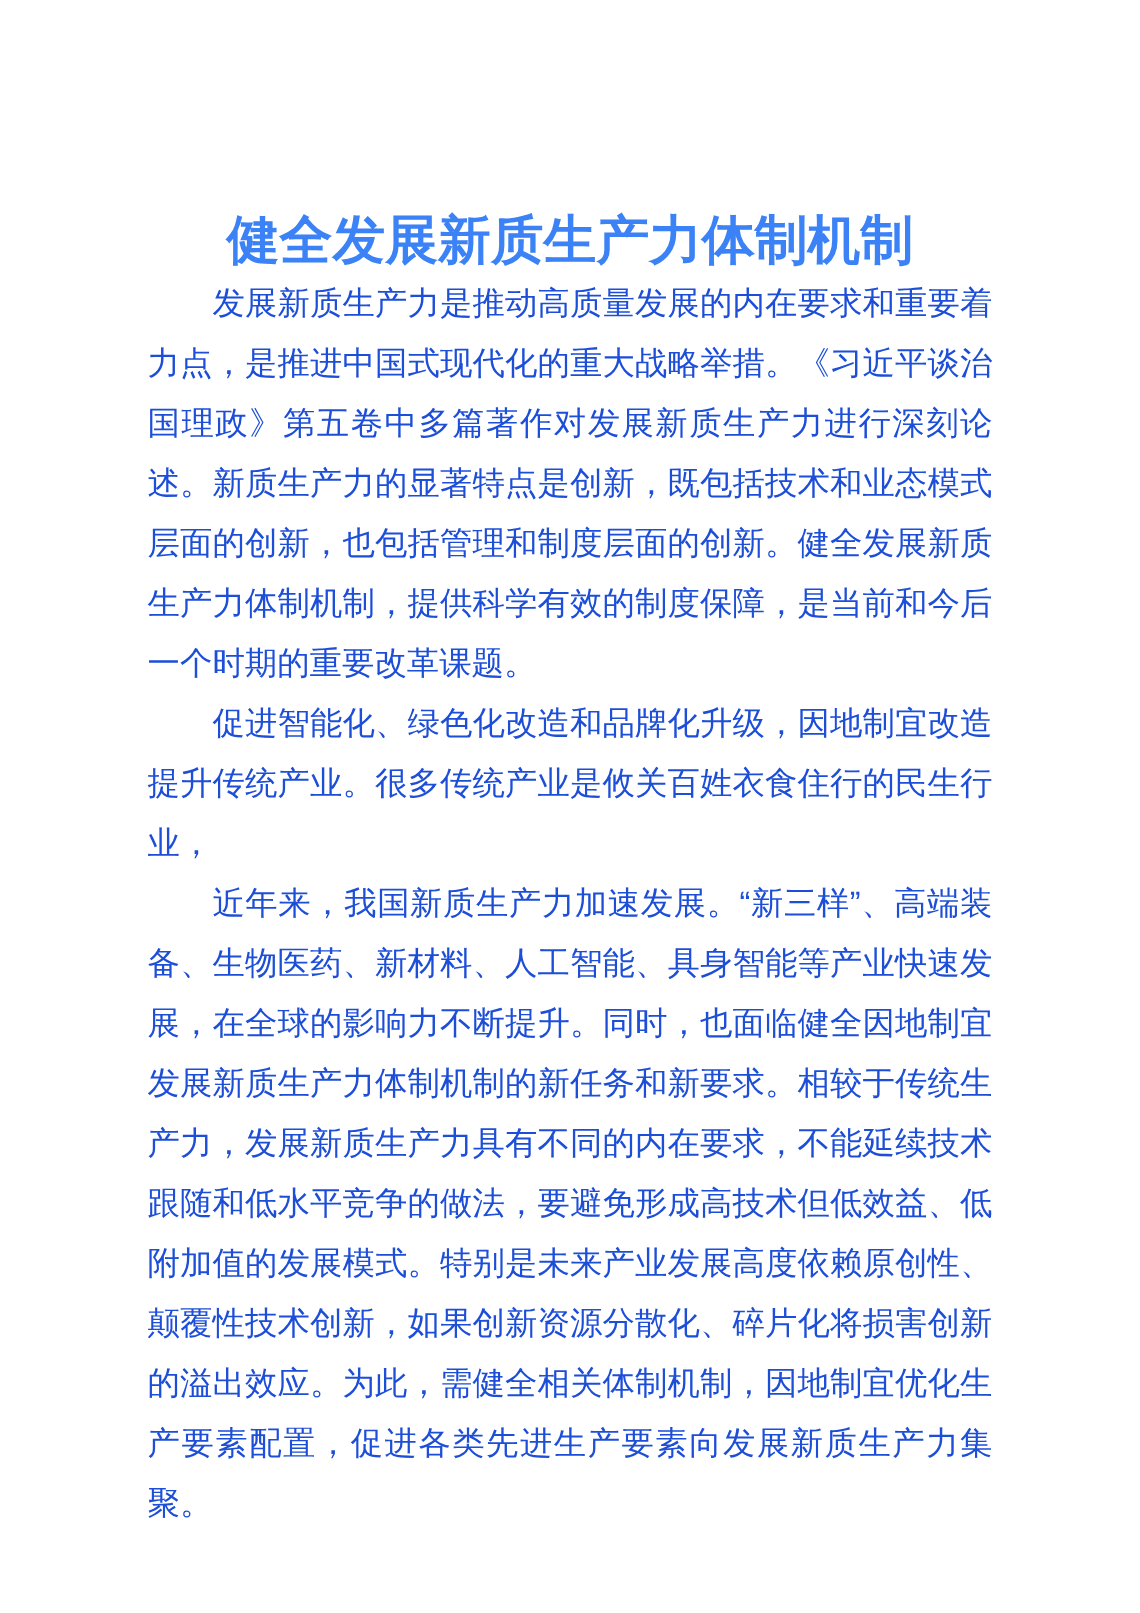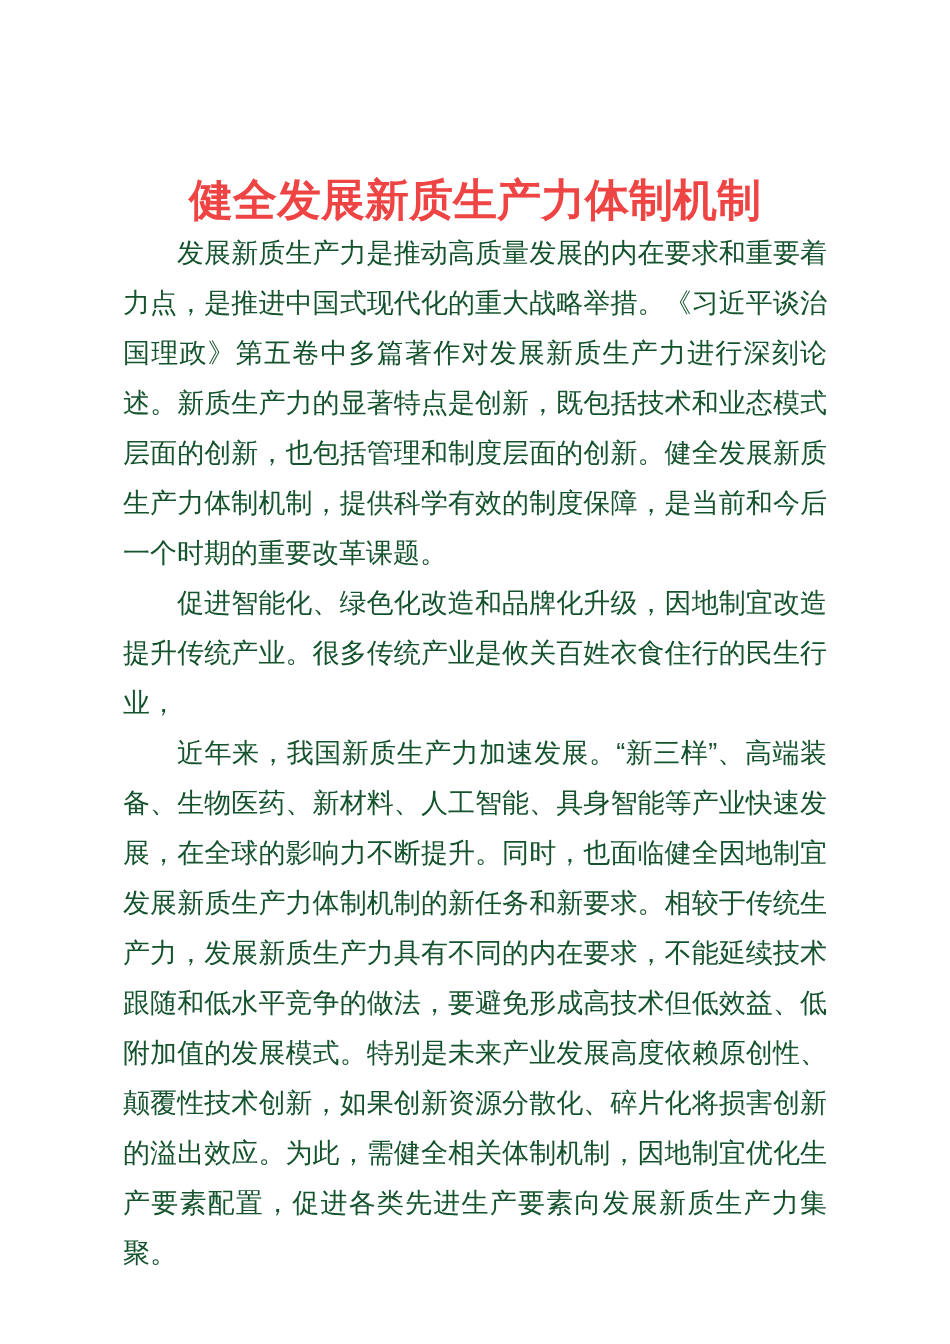--- a/index.html
+++ b/index.html
@@ -18,37 +18,37 @@
     color: #000000;
   }
   .doc-title {
     margin: 0;
     padding: 0;
     font-family: "Liberation Serif", serif;
     font-weight: bold;
     font-size: 44px;
     line-height: 55px;
     text-align: center;
-    color: #ef4444;
+    color: #3b82f6;
     white-space: nowrap;
   }
   .doc-body {
     margin: 0;
     padding: 0;
   }
   .doc-body p {
     margin: 0;
     padding: 0;
     font-family: "Liberation Sans", sans-serif;
     font-size: 27px;
     line-height: 50px;
     text-align: justify;
     text-justify: inter-character;
     text-indent: 2em;
-    color: #14532d;
+    color: #1d4ed8;
     letter-spacing: 0px;
   }
 </style>
 </head>
 <body>
 
 <div class="page">
   <h1 class="doc-title">健全发展新质生产力体制机制</h1>
   <div class="doc-body">
     <p>发展新质生产力是推动高质量发展的内在要求和重要着力点，是推进中国式现代化的重大战略举措。《习近平谈治国理政》第五卷中多篇著作对发展新质生产力进行深刻论述。新质生产力的显著特点是创新，既包括技术和业态模式层面的创新，也包括管理和制度层面的创新。健全发展新质生产力体制机制，提供科学有效的制度保障，是当前和今后一个时期的重要改革课题。</p>

